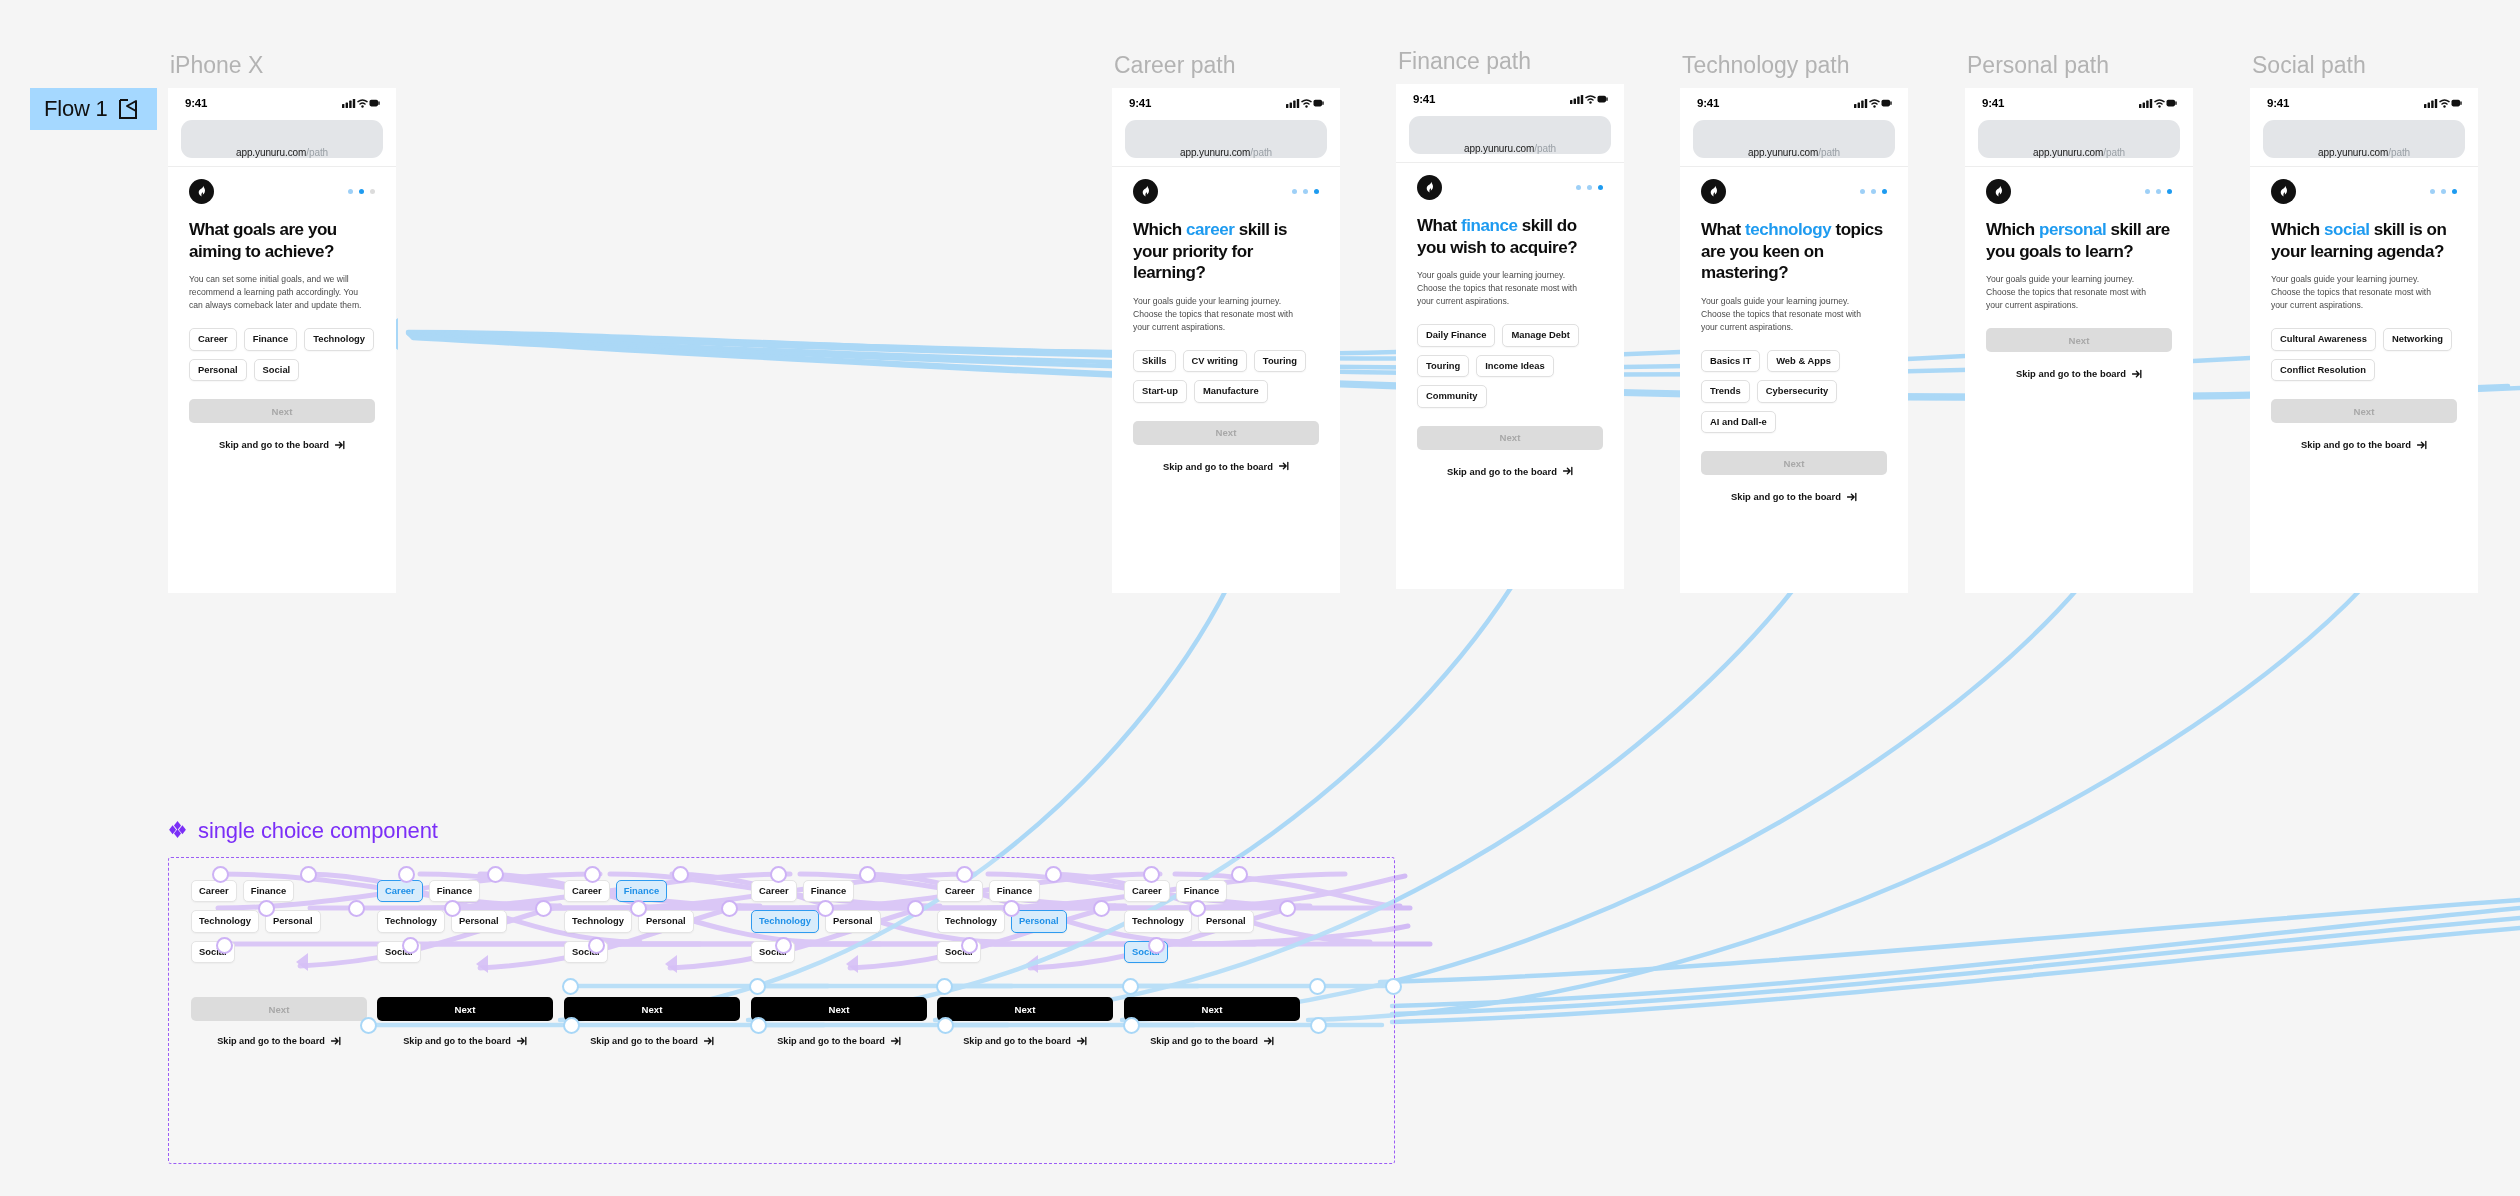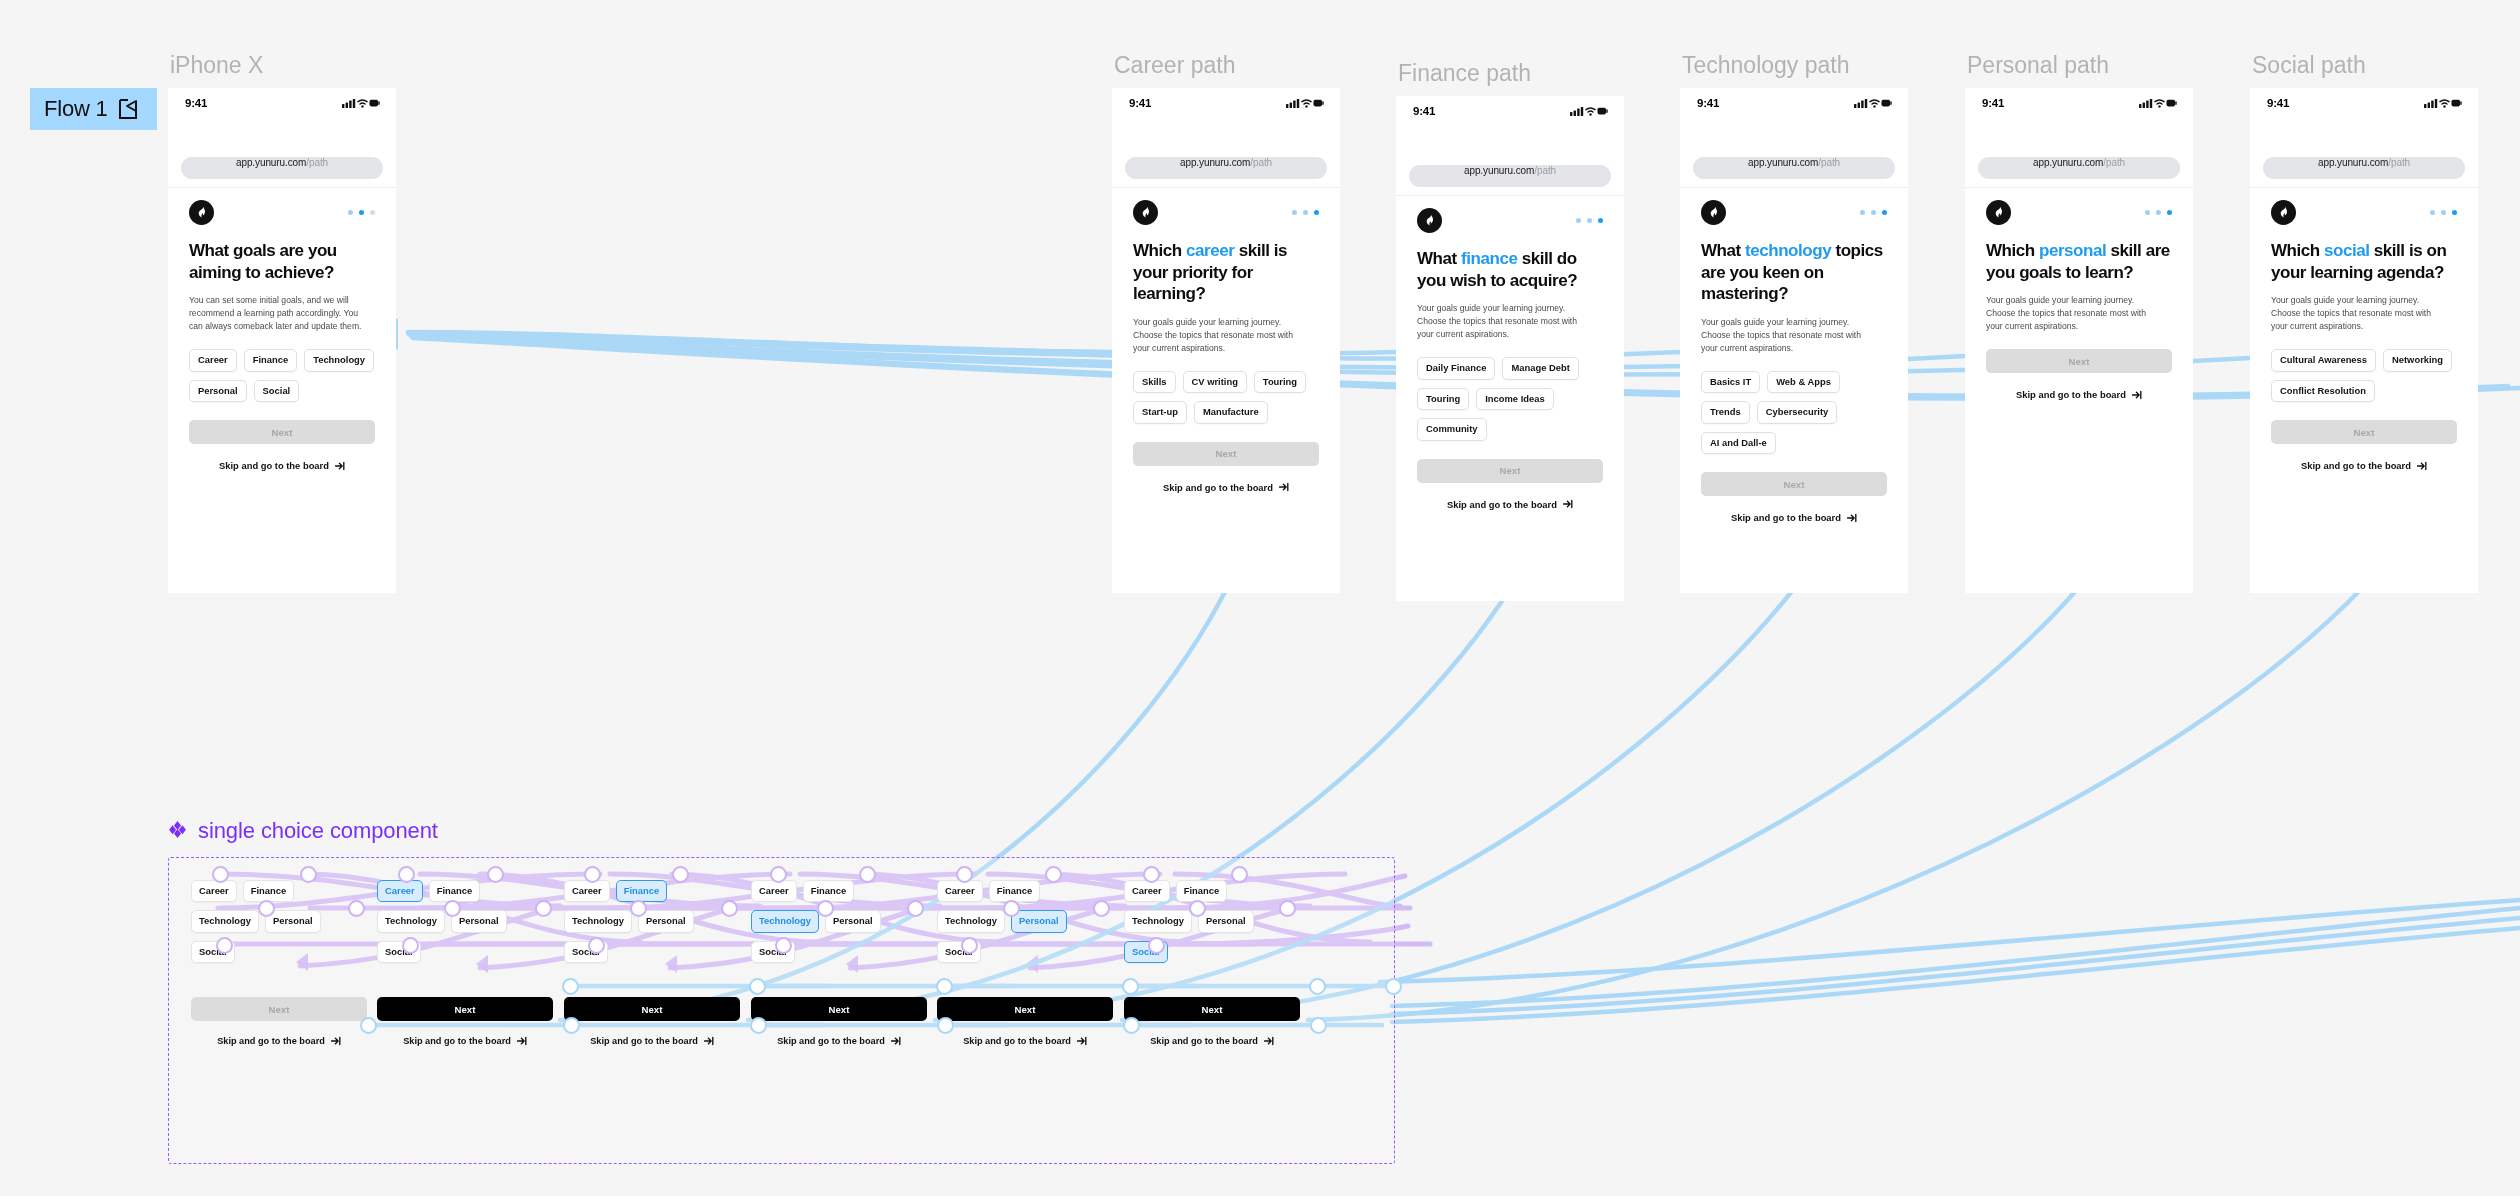--- a/index.html
+++ b/index.html
@@ -84,27 +84,26 @@
     letter-spacing: -0.2px;
   }
   .statusbar .icons { display:flex; align-items:center; gap:4px; }
 
   
   .urlbar-wrap {
     padding: 2px 13px 8px 13px;
     border-bottom: 1px solid #ededed;
   }
   .urlbar {
-    height: 22px;
+    height: 38px;
     background: #e3e5e8;
     border-radius: 11px;
     display: flex;
-    align-items: flex-start;
+    align-items: flex-end;
     justify-content: center;
-    margin-top: 37px;
   }
   .urlbar .u {
     font-size: 10px;
     color: #1a1a1a;
     letter-spacing: -0.1px;
   }
   .urlbar .u .dim { color: #9aa0a6; }
 
   
   .pbody { padding: 12px 21px 0 21px; }
@@ -485,21 +484,21 @@
             <div class="skip">
               <span>Skip and go to the board</span>
               <svg width="10" height="10" viewBox="0 0 10 10">
   <path d="M0.5 5 h6.4 M4.4 2.3 L7.1 5 L4.4 7.7" fill="none" stroke="#111" stroke-width="1.35" stroke-linecap="round" stroke-linejoin="round"></path>
   <path d="M8.8 1.4 v7.2" stroke="#111" stroke-width="1.35" stroke-linecap="round"></path>
 </svg>
             </div>
           </div>
         </div>
       </div>
-      <div class="frame" style="left: 1396px; top: 96px;">
+      <div class="frame" style="left: 1396px; top: 84px;">
         <div class="frame-title">Finance path</div>
         <div class="phone">
           <div class="statusbar">
             <span class="time">9:41</span>
             <span class="icons">
               <svg width="38" height="11" viewBox="0 0 38 11">
   <rect x="0" y="6" width="2.4" height="4" rx="0.6" fill="#111"></rect>
   <rect x="3.6" y="4.4" width="2.4" height="5.6" rx="0.6" fill="#111"></rect>
   <rect x="7.2" y="2.6" width="2.4" height="7.4" rx="0.6" fill="#111"></rect>
   <rect x="10.8" y="1" width="2.4" height="9" rx="0.6" fill="#111"></rect>

